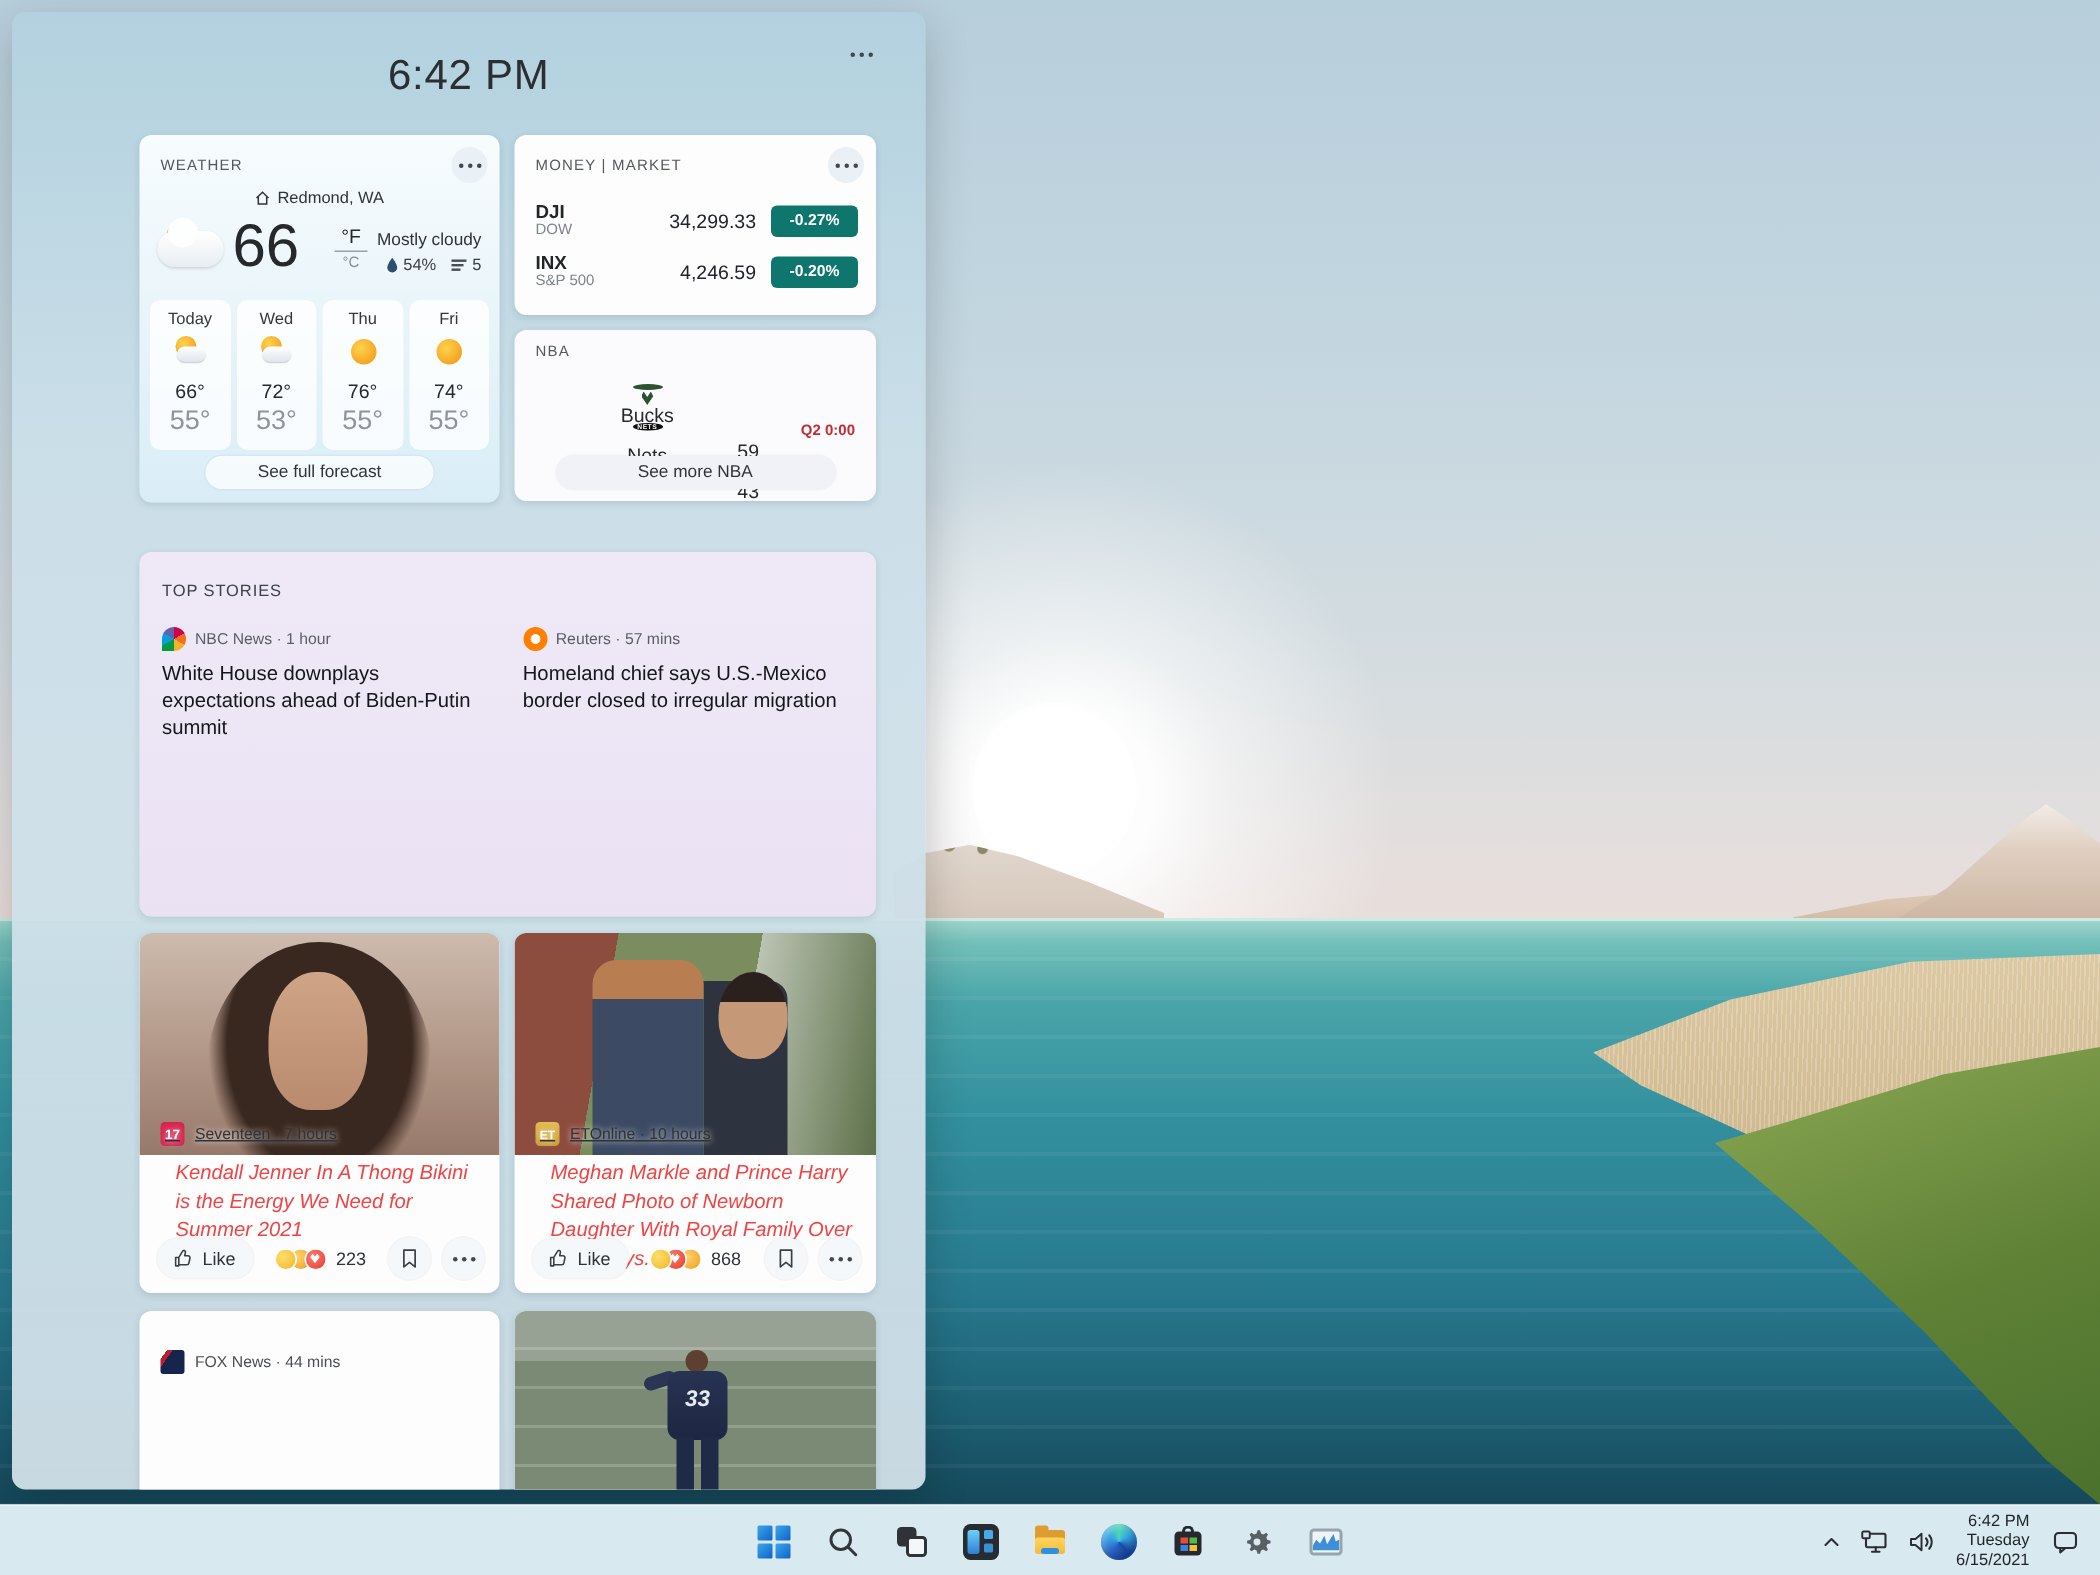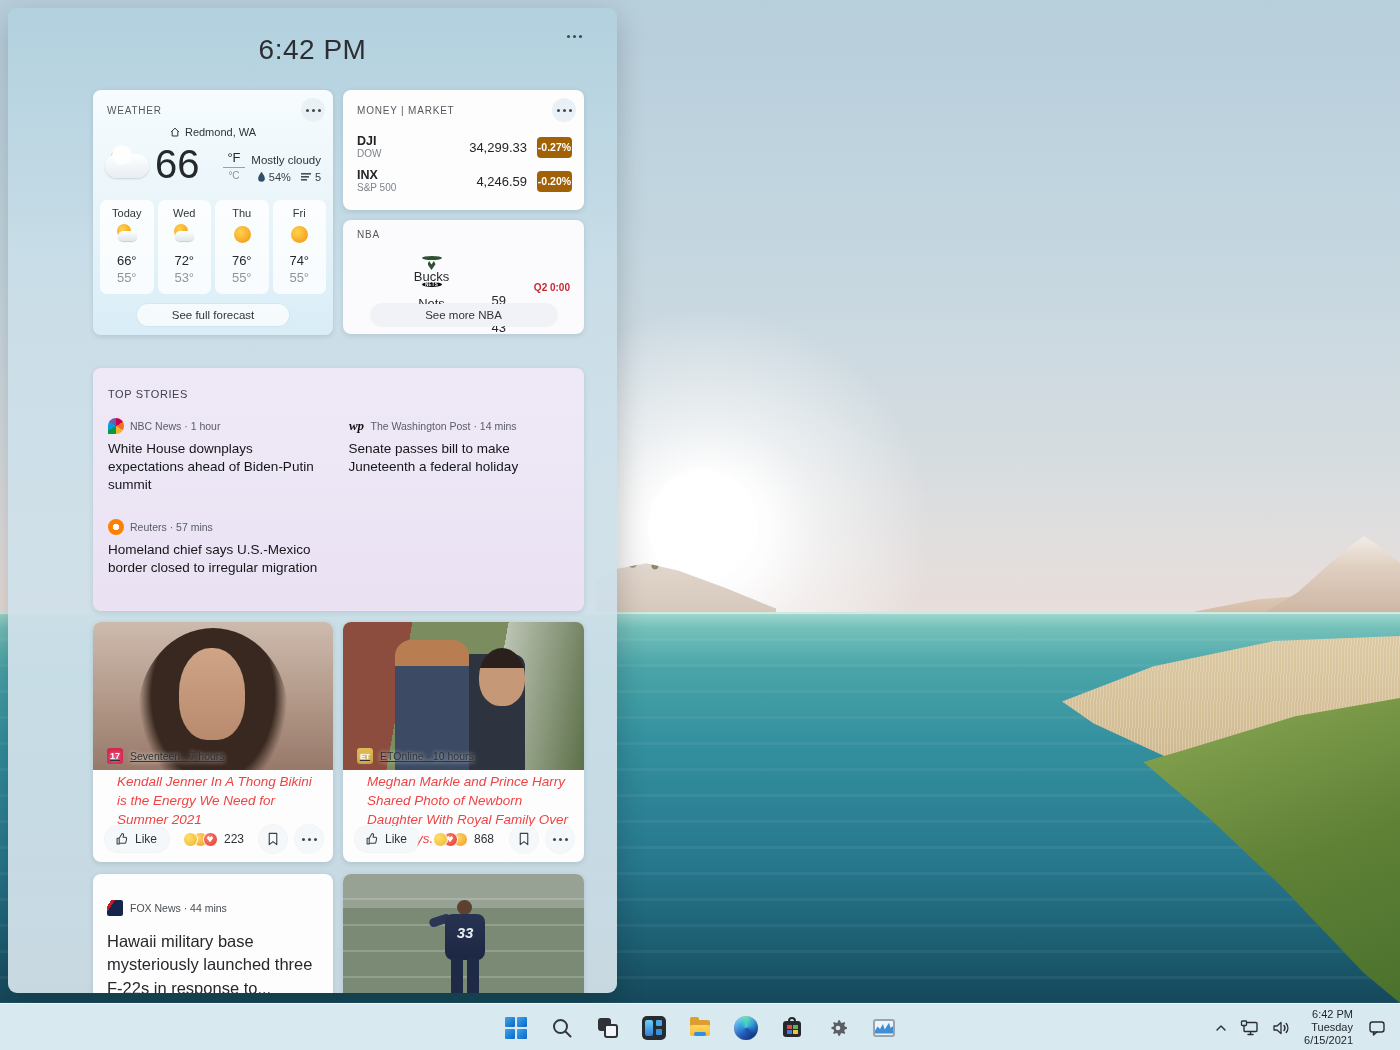--- a/index.html
+++ b/index.html
@@ -91,32 +91,32 @@
   .w-day { background:rgba(255,255,255,.8); border-radius:7px; text-align:center; padding:7px 0 9px; cursor:pointer; }
   .w-day-name { font-size:11px; color:#33373b; }
   .w-day-ico { width:22px; height:16px; margin:8px auto 10px; position:relative; }
   .ico-sun { position:absolute; left:3px; top:-1px; width:17px; height:17px; border-radius:50%;
     background:radial-gradient(circle at 38% 35%,#ffd34d,#f19112); }
   .ico-pcloud-sun { position:absolute; left:1px; top:-3px; width:14px; height:14px; border-radius:50%;
     background:radial-gradient(circle at 38% 35%,#ffd34d,#f19112); }
   .ico-pcloud-cloud { position:absolute; left:2px; top:4px; width:19px; height:10px; border-radius:7px;
     background:linear-gradient(180deg,#ffffff,#dfe6ec); box-shadow:0 1px 1px rgba(0,0,0,.2); }
   .w-day-hi { font-size:13px; color:#26292c; }
-  .w-day-lo { font-size:13px; color:#8d959c; margin-top:2px; }
+  .w-day-lo { font-size:18px; color:#8d959c; margin-top:2px; }
   .w-cta { position:absolute; left:50%; transform:translateX(-50%); bottom:9px; width:152px; height:22px; }
 
   
   .market-card { left:308px; top:82px; width:241px; height:120px; }
   .m-head { position:absolute; top:8px; left:14px; right:8px; display:flex; align-items:center; justify-content:space-between; }
   .m-rows { position:absolute; top:40px; left:14px; right:12px; }
   .m-row { display:flex; align-items:center; height:34px; }
   .m-sym { font-size:12.5px; color:#222528; font-weight:700; line-height:13px; }
   .m-name { font-size:10px; color:#7d848a; line-height:12px; }
   .m-val { margin-left:auto; margin-right:10px; font-size:13px; color:#222528; }
-  .m-badge { width:35px; height:21px; border-radius:4px; background:#a16207; color:#fff;
+  .m-badge { width:58px; height:21px; border-radius:4px; background:#0f766e; color:#fff;
     font-size:10.5px; font-weight:700; display:flex; align-items:center; justify-content:center; }
 
   
   .nba-card { left:308px; top:212px; width:241px; height:114px; background:#fbfbfd; }
   .n-title { position:absolute; top:9px; left:14px; }
   .n-rows { position:absolute; top:36px; left:14px; right:78px; }
   .n-row { display:flex; align-items:center; height:26px; gap:9px;flex-direction:column; }
   .n-name { font-size:13px; color:#26292c; }
   .n-score { margin-left:auto; font-size:13px; color:#26292c; }
   .bucks-logo { width:20px; height:20px; border-radius:50%; background:#e9ddbd; border:2px solid #2c5230; position:relative; }
@@ -401,27 +401,20 @@
     <div class="s-grid">
       <div class="s-item">
         <div class="s-meta">
           <span class="logo16 nbc-logo"></span>
           <span>NBC News · 1 hour</span>
         </div>
         <div class="s-headline">White House downplays expectations ahead of Biden-Putin summit</div>
       </div>
       <div class="s-item">
         <div class="s-meta">
-          <span class="logo16 wp-logo">wp</span>
-          <span>The Washington Post · 14 mins</span>
-        </div>
-        <div class="s-headline">Senate passes bill to make Juneteenth a federal holiday</div>
-      </div>
-      <div class="s-item">
-        <div class="s-meta">
           <span class="logo16 reuters-logo"></span>
           <span>Reuters · 57 mins</span>
         </div>
         <div class="s-headline">Homeland chief says U.S.-Mexico border closed to irregular migration</div>
       </div>
     </div>
   </div>
 
   <div class="card feed-card kendall-card">
     <div class="card-img kendall-img"></div>
@@ -485,21 +478,20 @@
         <span class="icon-dots"></span>
       </button>
     </div>
   </div>
 
   <div class="card feed-card fox-card">
     <div class="fox-meta">
       <span class="logo16 fox-logo"></span>
       <span>FOX News · 44 mins</span>
     </div>
-    <div class="fox-headline">Hawaii military base mysteriously launched three F-22s in response to...</div>
   </div>
 
   <div class="card feed-card football-card">
     <div class="football-img">
       <div class="fb-player">
         <span class="fb-head"></span>
         <span class="fb-arm"></span>
         <span class="fb-torso"></span>
         <span class="fb-num">33</span>
         <span class="fb-legs"></span>

